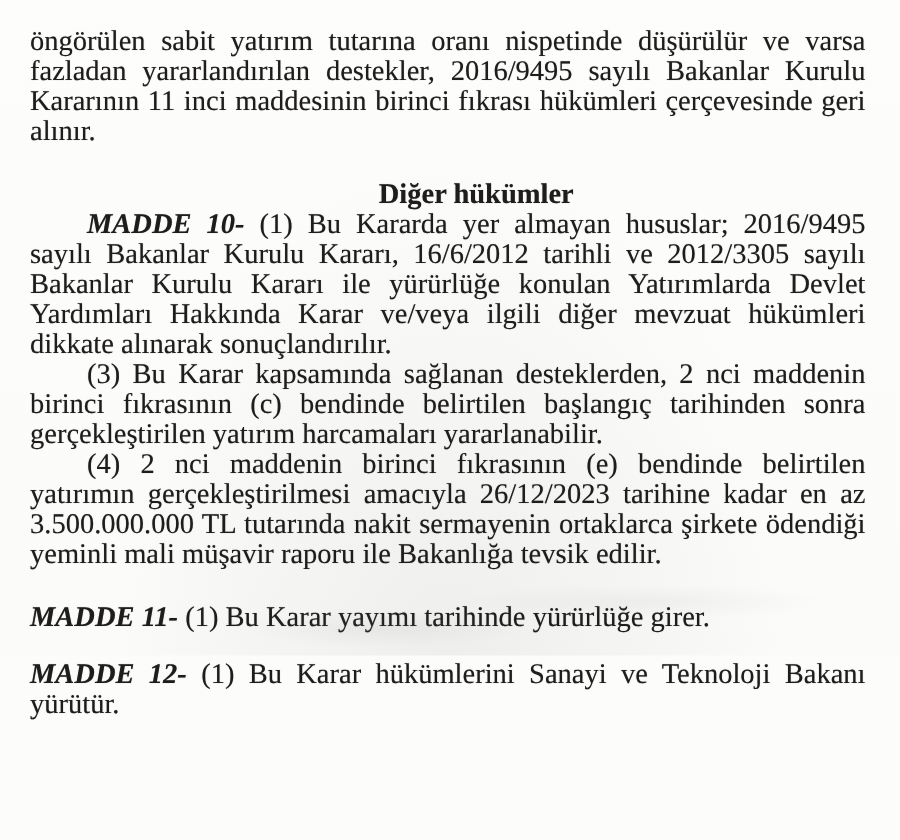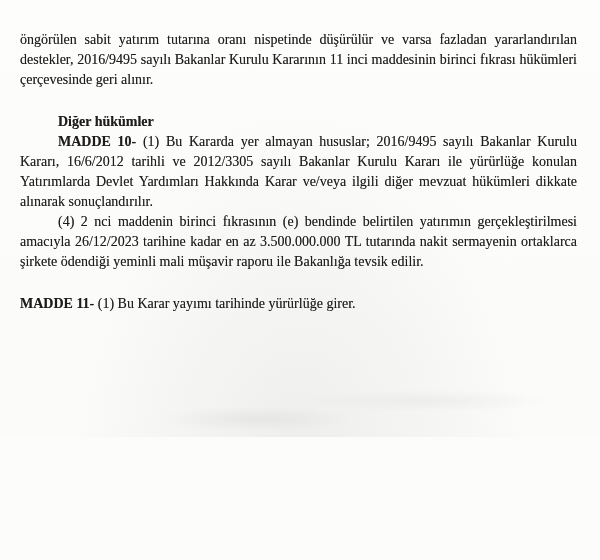--- a/index.html
+++ b/index.html
@@ -11,44 +11,45 @@
     height: 560px;
     overflow: hidden;
     background: #fcfcfb;
     font-family: "Liberation Serif", serif;
   }
   .page {
     position: relative;
     width: 600px;
     height: 437px;
     box-sizing: border-box;
-    padding: 30px 23px 0 20px;
+    padding: 18px 23px 0 20px;
     background:
       radial-gradient(ellipse at 50% 105%, rgba(120,120,118,0.10), rgba(0,0,0,0) 55%),
       linear-gradient(#fdfdfc, #fbfbfa);
     color: #1e1d1c;
-    font-size: 14px;
+    font-size: 19px;
     line-height: 20px;
     text-align: justify;
     
     text-shadow: 0 0 0.55px rgba(45,42,40,0.55);
   }
   p {
     margin: 0;
   }
   .indent {
     text-indent: 38px;
   }
   .heading {
     font-weight: bold;
     text-indent: 38px;
-    text-align: left;
+    text-align: center;
   }
   b, .bold {
     font-weight: bold;
+    font-style: italic;
   }
   .gap-sm { height: 18px; }
   .gap-md { height: 22px; }
   .scan-noise {
     position: absolute;
     left: 0;
     bottom: 0;
     width: 600px;
     height: 56px;
     background:
@@ -64,27 +65,29 @@
 
   <p>öngörülen sabit yatırım tutarına oranı nispetinde düşürülür ve varsa fazladan yararlandırılan destekler, 2016/9495 sayılı Bakanlar Kurulu Kararının 11 inci maddesinin birinci fıkrası hükümleri çerçevesinde geri alınır.</p>
 
   <div class="gap-md"></div>
 
   <p class="heading">Diğer hükümler</p>
 
   <p class="indent"><b>MADDE 10-</b><span> (1) Bu Kararda yer almayan hususlar; 2016/9495 sayılı Bakanlar Kurulu Kararı, 16/6/2012 tarihli ve 2012/3305 sayılı Bakanlar Kurulu Kararı ile yürürlüğe konulan Yatırımlarda Devlet Yardımları Hakkında Karar ve/veya ilgili diğer mevzuat hükümleri dikkate alınarak sonuçlandırılır.</span></p>
 
 
+  <p class="indent">(3) Bu Karar kapsamında sağlanan desteklerden, 2 nci maddenin birinci fıkrasının (c) bendinde belirtilen başlangıç tarihinden sonra gerçekleştirilen yatırım harcamaları yararlanabilir.</p>
 
   <p class="indent">(4) 2 nci maddenin birinci fıkrasının (e) bendinde belirtilen yatırımın gerçekleştirilmesi amacıyla 26/12/2023 tarihine kadar en az 3.500.000.000 TL tutarında nakit sermayenin ortaklarca şirkete ödendiği yeminli mali müşavir raporu ile Bakanlığa tevsik edilir.</p>
 
 
   <div class="gap-md"></div>
 
 
   <p><b>MADDE 11-</b><span> (1) Bu Karar yayımı tarihinde yürürlüğe girer.</span></p>
 
   <div class="gap-sm"></div>
 
 
+  <p><b>MADDE 12-</b><span> (1) Bu Karar hükümlerini Sanayi ve Teknoloji Bakanı yürütür.</span></p>
 
   <div class="scan-noise"></div>
 </div>
 
 </body></html>

